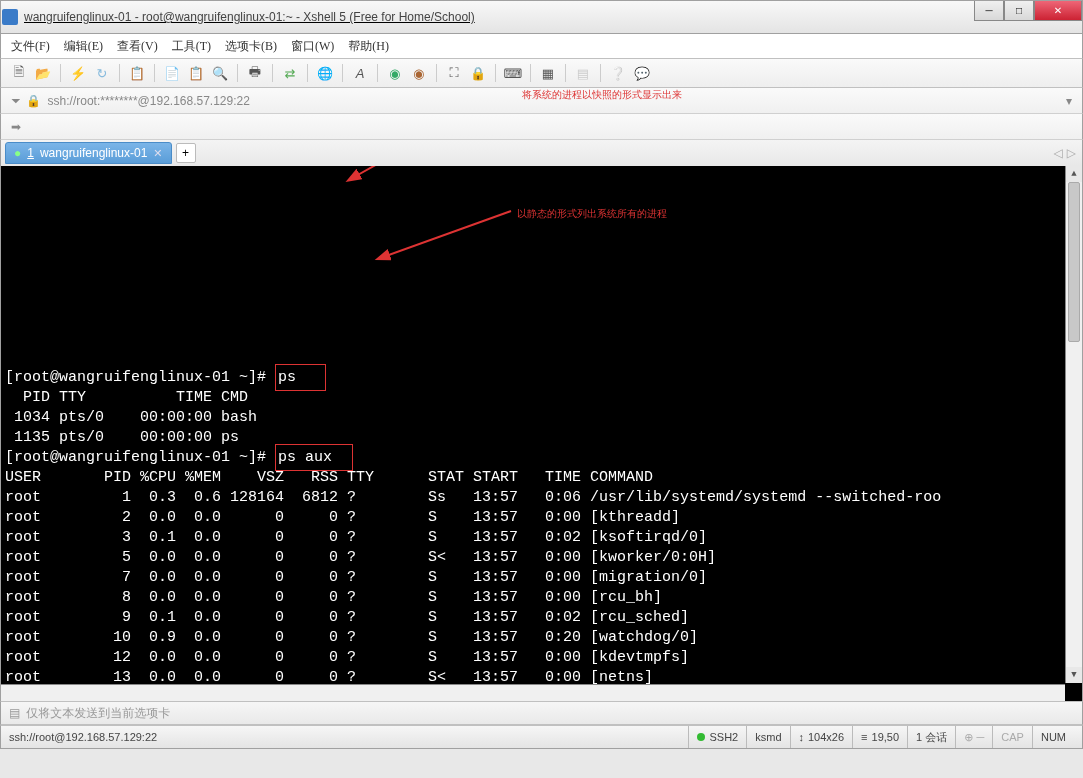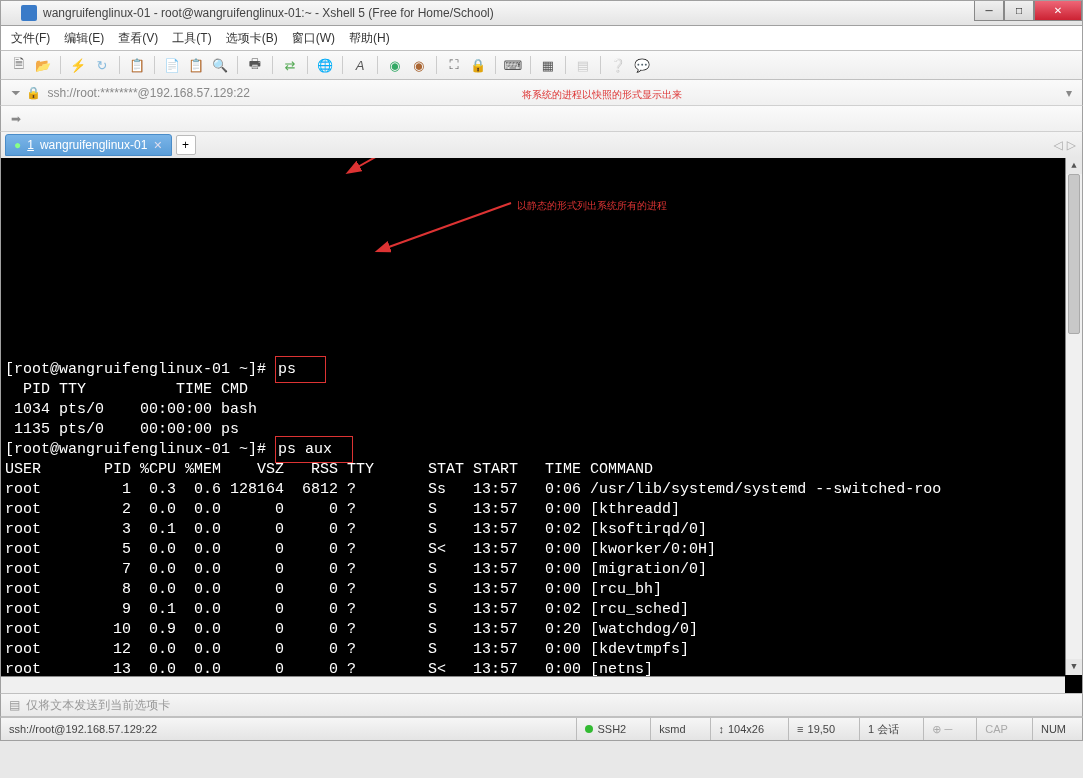--- a/index.html
+++ b/index.html
@@ -1,23 +1,23 @@
 <!DOCTYPE html>
 <html><head>
 <meta charset="utf-8">
 <style>
 * { margin: 0; padding: 0; box-sizing: border-box; }
 body { font-family: "Microsoft YaHei", "SimSun", Tahoma, sans-serif; font-size: 12px; background: #e8e8e8; width: 1083px; height: 778px; overflow: hidden; position: relative; }
-.titlebar { background: linear-gradient(#f8f8f8, #e4e4e4); height: 26px; border: 1px solid #a0a0a0; display: flex; align-items: center; padding: 0 20px; position: relative; }
+.titlebar { background: linear-gradient(#f8f8f8, #e4e4e4); height: 34px; border: 1px solid #a0a0a0; display: flex; align-items: center; padding: 0 1px; position: relative; text-decoration: underline; }
 .titlebar-icon { width: 16px; height: 16px; background: #3a7bc8; border-radius: 2px; margin-right: 6px; display: inline-block; }
 .titlebar-text { color: #444; font-size: 12px; flex: 1; }
 .win-btns { position: absolute; right: 0; top: 0; display: flex; }
 .win-btn { width: 30px; height: 20px; background: linear-gradient(#f0f0f0,#d8d8d8); border: 1px solid #888; border-top: none; display: flex; align-items: center; justify-content: center; font-size: 10px; cursor: pointer; }
 .win-btn.close { background: linear-gradient(#e67,#c23); color: #fff; width: 48px; }
-.menubar { background: #fff; height: 24px; border-left: 1px solid #a0a0a0; border-right: 1px solid #a0a0a0; display: flex; align-items: center; padding: 0 10px; gap: 14px; }
+.menubar { background: #fff; height: 24px; border-left: 1px solid #a0a0a0; border-right: 1px solid #a0a0a0; display: flex; align-items: center; padding: 0 10px; gap: 14px; font-family: Liberation Serif, serif; }
 .menu-item { color: #333; cursor: pointer; }
 .toolbar { background: linear-gradient(#fafafa,#eee); height: 30px; border: 1px solid #c0c0c0; border-left: 1px solid #a0a0a0; border-right: 1px solid #a0a0a0; display: flex; align-items: center; padding: 0 8px; gap: 4px; }
 .tb-btn { width: 20px; height: 20px; display: flex; align-items: center; justify-content: center; cursor: pointer; color: #555; font-size: 13px; }
 .tb-sep { width: 1px; height: 18px; background: #ccc; margin: 0 3px; }
 .addrbar { background: linear-gradient(#fafafa,#f0f0f0); height: 26px; border-left: 1px solid #a0a0a0; border-right: 1px solid #a0a0a0; border-bottom: 1px solid #d0d0d0; display: flex; align-items: center; padding: 0 10px; color: #888; gap: 6px; position: relative; }
 .lock-icon { color: #d4a800; }
 .infobar { background: linear-gradient(#fafafa,#f0f0f0); height: 26px; border-left: 1px solid #a0a0a0; border-right: 1px solid #a0a0a0; border-bottom: 1px solid #d0d0d0; display: flex; align-items: center; padding: 0 10px; color: #888; gap: 6px; }
 .tabbar { background: linear-gradient(#f4f4f4,#e8e8e8); height: 26px; border-left: 1px solid #a0a0a0; border-right: 1px solid #a0a0a0; display: flex; align-items: center; padding: 0 4px; position: relative; }
 .tab { background: linear-gradient(#7bb5e8,#5a9dd8); color: #fff; height: 22px; padding: 0 8px; display: flex; align-items: center; gap: 6px; border-radius: 3px 3px 0 0; border: 1px solid #4a8cc8; font-size: 12px; cursor: pointer; }
 .tab-close { color: #dde; font-size: 11px; cursor: pointer; }
@@ -27,21 +27,21 @@
 .scrollbar-v { position: absolute; right: 0; top: 0; bottom: 18px; width: 17px; background: #f0f0f0; border-left: 1px solid #888; }
 .scrollbar-v .thumb { position: absolute; left: 2px; right: 2px; top: 16px; height: 160px; background: #c8c8c8; border: 1px solid #aaa; border-radius: 2px; }
 .scrollbar-v .arr { position: absolute; left: 0; right: 0; height: 16px; background: #e8e8e8; text-align: center; font-size: 9px; color: #555; line-height: 16px; }
 .scrollbar-h { position: absolute; left: 0; right: 17px; bottom: 0; height: 17px; background: #f0f0f0; border-top: 1px solid #888; }
 .cmdbox { border: 1px solid #d33; display: inline; padding: 4px 2px; }
 .annot { position: absolute; color: #d33; font-family: "SimSun", sans-serif; font-size: 10px; z-index: 5; pointer-events: none; }
 .arrow-svg { position: absolute; z-index: 4; pointer-events: none; }
 .send-bar { background: linear-gradient(#f6f6f6,#e9e9e9); height: 24px; border: 1px solid #c0c0c0; border-left: 1px solid #a0a0a0; border-right: 1px solid #a0a0a0; display: flex; align-items: center; padding: 0 8px; color: #999; gap: 6px; }
 .statusbar { background: linear-gradient(#f6f6f6,#e4e4e4); height: 24px; border: 1px solid #a0a0a0; border-top: 1px solid #c0c0c0; display: flex; align-items: center; padding: 0 8px; color: #444; font-size: 11px; }
 .status-left { flex: 1; }
-.status-seg { border-left: 1px solid #bbb; padding: 0 8px; height: 100%; display: flex; align-items: center; gap: 4px; margin-left: 16px; }
+.status-seg { border-left: 1px solid #bbb; padding: 0 8px; height: 100%; display: flex; align-items: center; gap: 4px; }
 .green-dot { width: 8px; height: 8px; background: #3b3; border-radius: 50%; display: inline-block; }
 </style>
 </head>
 <body>
 
 <div class="titlebar">
   <span class="titlebar-icon"></span>
   <span class="titlebar-text">wangruifenglinux-01 - root@wangruifenglinux-01:~ - Xshell 5 (Free for Home/School)</span>
   <div class="win-btns">
     <div class="win-btn">─</div>

